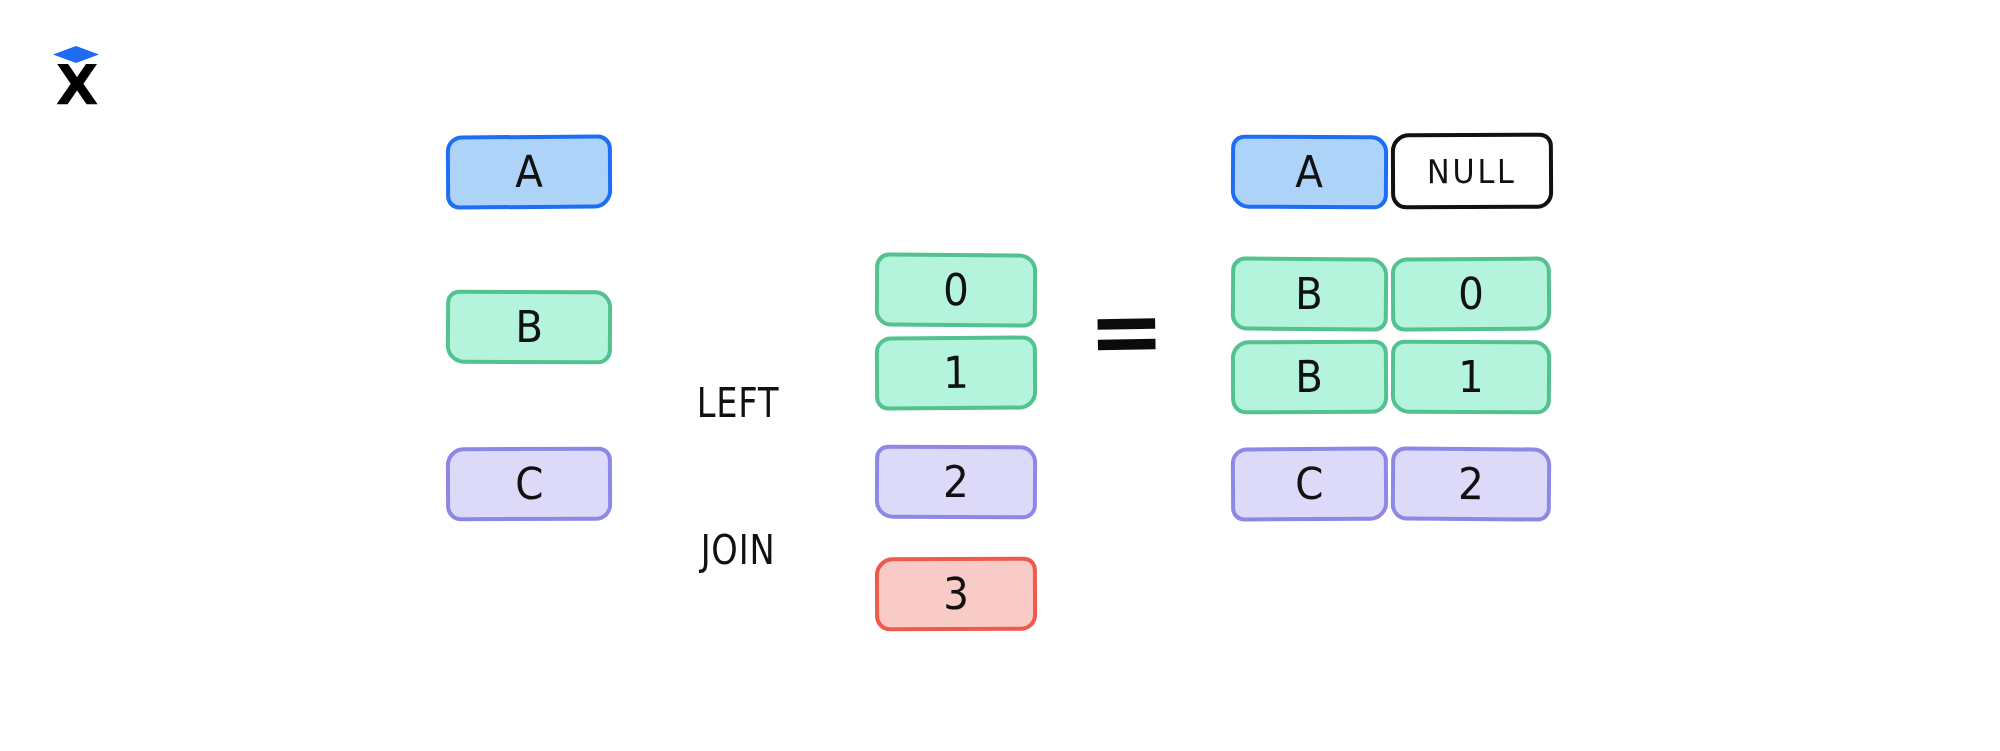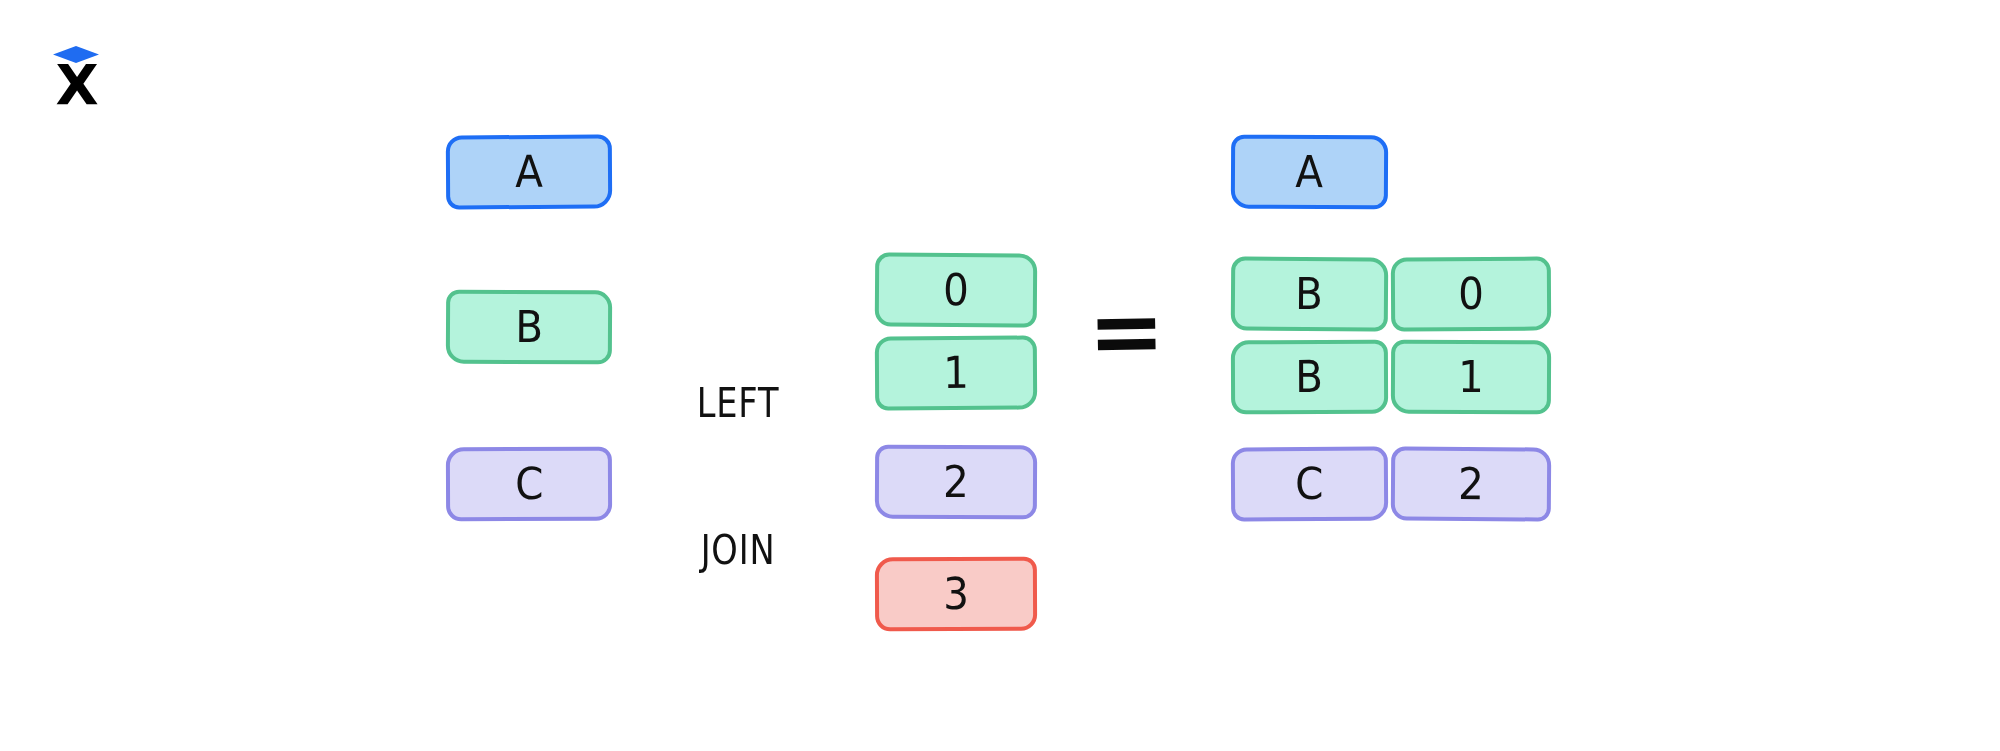--- a/index.html
+++ b/index.html
@@ -129,20 +129,23 @@
   </div>
   <div class="box rad-c" style="left: 875px; top: 557px; width: 162px; height: 74px; background: rgb(249, 203, 199); border-color: rgb(240, 90, 76);">
     <span class="box-label">3</span>
   </div>
 
   <div class="equals">=</div>
 
   <div class="box rad-b" style="left: 1231px; top: 135px; width: 157px; height: 74px; background: rgb(174, 211, 248); border-color: rgb(30, 110, 245);">
     <span class="box-label">A</span>
   </div>
+  <div class="box rad-c" style="left: 1391px; top: 133px; width: 162px; height: 76px; background: rgb(255, 255, 255); border-color: rgb(17, 17, 17);">
+    <span class="box-label null-label">NULL</span>
+  </div>
 
   <div class="box rad-d" style="left: 1231px; top: 257px; width: 157px; height: 74px; background: rgb(180, 243, 220); border-color: rgb(83, 194, 142);">
     <span class="box-label">B</span>
   </div>
   <div class="box rad-a" style="left: 1391px; top: 257px; width: 160px; height: 74px; background: rgb(180, 243, 220); border-color: rgb(83, 194, 142);">
     <span class="box-label">0</span>
   </div>
 
   <div class="box rad-c" style="left: 1231px; top: 340px; width: 157px; height: 74px; background: rgb(180, 243, 220); border-color: rgb(83, 194, 142);">
     <span class="box-label">B</span>

